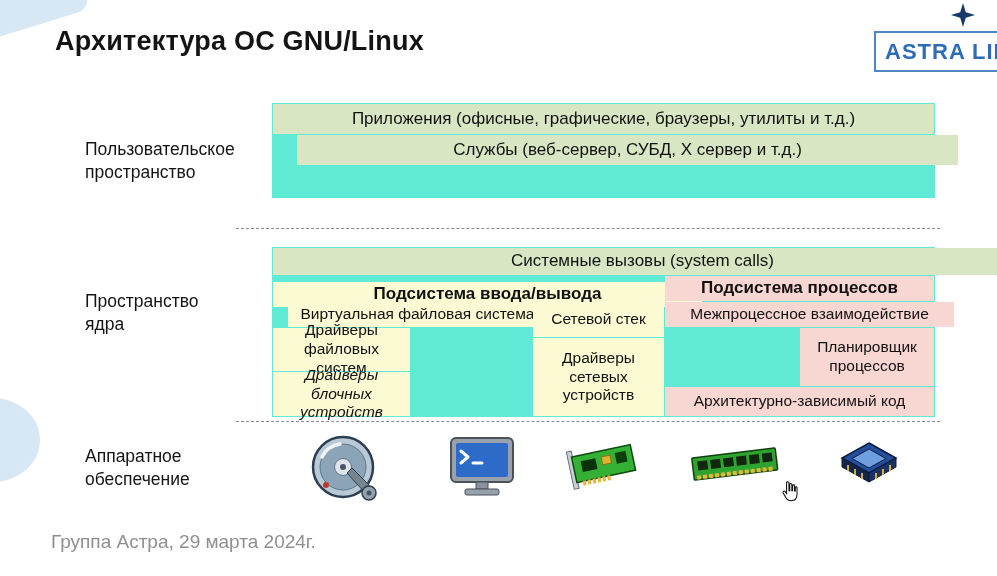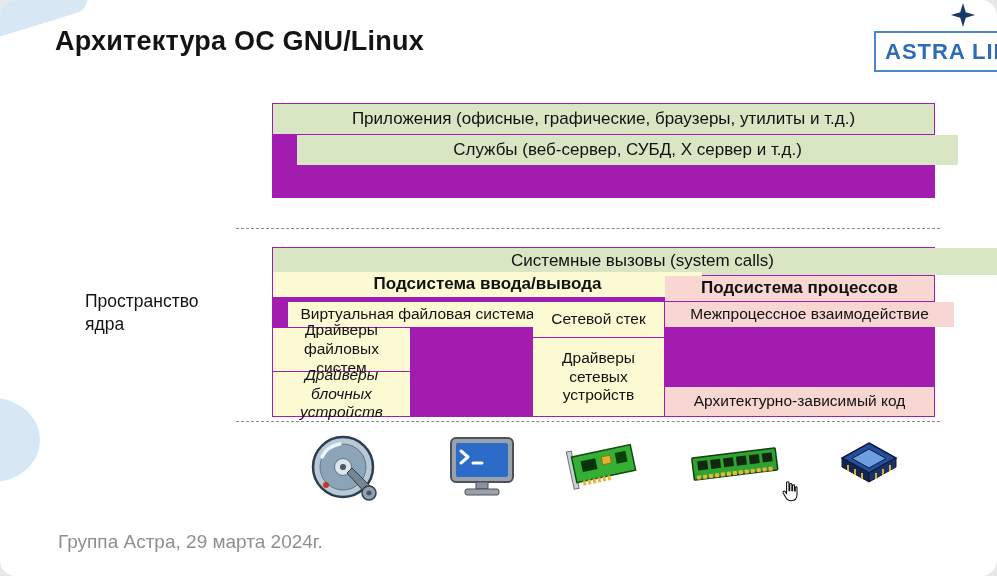--- a/index.html
+++ b/index.html
@@ -1,37 +1,37 @@
 <!DOCTYPE html>
 <html><head>
 <meta charset="utf-8">
 <style>
   * { margin:0; padding:0; box-sizing:border-box; }
   html,body { background:#e8e8e8; }
   .slide {
     position:relative; width:997px; height:576px; background:#ffffff;
-    overflow:hidden; font-family:"Liberation Sans", sans-serif; color:#111;border-radius:16px;
+    overflow:hidden; font-family:"Liberation Sans", sans-serif; color:#111;
   }
   .deco { position:absolute; background:#d7e8f4; }
   .deco-tl { left:-52px; top:-36px; width:136px; height:66px; transform:rotate(-17deg); border-radius:14px; }
   .deco-bl { left:-54px; top:398px; width:94px; height:84px; border-radius:50%; }
 
   .title { position:absolute; left:55px; top:26px; font-size:27px; font-weight:bold; color:#141414; letter-spacing:.2px; }
-  .footer { position:absolute; left:58px; top:531px; font-size:19px; color:#8f8f8f; }
+  .footer { position:absolute; left:51px; top:531px; font-size:19px; color:#8f8f8f; }
 
   .logo { position:absolute; left:874px; top:31px; width:150px; height:41px; border:2px solid #4e86c8;
           background:#fff; display:flex; align-items:center; padding-left:9px; }
   .logo-text { font-size:22px; font-weight:bold; color:#2e6db6; letter-spacing:1px; white-space:nowrap; }
   .logo-star { position:absolute; left:950px; top:2px; width:26px; height:26px; }
 
   .side-label { position:absolute; font-size:17.5px; line-height:1.32; color:#141414; }
 
   .dashed { position:absolute; left:236px; width:704px; height:0; border-top:1.5px dashed #8a8a8a; }
 
-  .grid { position:absolute; background:#a21caf;padding-left:42px; }
+  .grid { position:absolute; background:#5eead4;padding-left:42px; }
   .cell { position:absolute; display:flex; align-items:center; justify-content:center;
           text-align:center; font-size:15.5px; line-height:1.22; padding:1px 4px; }
   .green  { background:#d9e6c3; font-size:17px; }
   .yellow { background:#fcfad2; }
   .pink   { background:#f8d7d3; }
   .hdr    { font-weight:bold; font-size:17px; }
 
   .icon { position:absolute; }
 </style>
 </head>
@@ -44,44 +44,47 @@
 
   <div class="title">Архитектура ОС GNU/Linux</div>
 
   <div class="logo">
     <span class="logo-text">ASTRA LIN</span>
   </div>
   <svg class="logo-star" viewBox="0 0 28 28">
     <path d="M14 1 L17 11 L27 14 L17 17 L14 27 L11 17 L1 14 L11 11 Z" fill="#173a6a"></path>
   </svg>
 
+  <div class="side-label" style="left:85px; top:138px; width:185px;">Пользовательское пространство</div>
   <div class="side-label" style="left:85px; top:290px; width:135px;">Пространство ядра</div>
+  <div class="side-label" style="left:85px; top:445px; width:125px;">Аппаратное обеспечение</div>
 
   <div class="grid" style="left:272px; top:103px; width:663px; height:95px;">
     <div class="cell green" style="left:1px; top:1px;  width:661px; height:30px;">Приложения (офисные, графические, браузеры, утилиты и т.д.)</div>
     <div class="cell green" style="left:1px; top:32px; width:661px; height:30px;margin-left:24px;">Службы (веб-сервер, СУБД, X сервер и т.д.)</div>
   </div>
 
   <div class="dashed" style="top:228px;"></div>
   <div class="dashed" style="top:421px;"></div>
 
   <div class="grid" style="left:272px; top:247px; width:663px; height:170px;">
     <div class="cell green" style="left:1px; top:1px; width:739px; height:27px;">Системные вызовы (system calls)</div>
 
-    <div class="cell yellow hdr" style="left:1px;   top:25px; width:429px; height:25px;">Подсистема ввода/вывода</div>
+    <div class="cell yellow hdr" style="left:1px;   top:35px; width:429px; height:25px;">Подсистема ввода/вывода</div>
     <div class="cell pink hdr" style="left:393px; top:29px; width:269px; height:25px;">Подсистема процессов</div>
 
     <div class="cell yellow" style="left:16px;   top:55px; width:259px; height:25px;">Виртуальная файловая система</div>
     <div class="cell yellow" style="left:261px; top:55px; width:131px; height:35px;">Сетевой стек</div>
     <div class="cell pink" style="left:393px; top:55px; width:289px; height:25px;">Межпроцессное взаимодействие</div>
 
     <div class="cell yellow" style="left:1px;   top:81px;  width:137px; height:43px;">Драйверы файловых систем</div>
     <div class="cell yellow" style="left:1px;   top:125px; width:137px; height:44px;font-style:italic;">Драйверы блочных устройств</div>
     <div class="cell yellow" style="left:261px; top:91px;  width:131px; height:78px;">Драйверы сетевых устройств</div>
 
+    <div class="cell pink" style="left:528px; top:81px;  width:134px; height:58px;">Планировщик процессов</div>
     <div class="cell pink" style="left:393px; top:140px; width:269px; height:29px;">Архитектурно-зависимый код</div>
   </div>
 
   <svg class="icon" style="left:309px; top:431px;" width="74" height="74" viewBox="0 0 74 74">
     <circle cx="34" cy="36" r="30" fill="#b9c9d6" stroke="#2c3e50" stroke-width="2.5"></circle>
     <circle cx="34" cy="36" r="23" fill="#8ba4b8" stroke="#5c758a" stroke-width="1"></circle>
     <path d="M13 26 A24 24 0 0 1 31 13" stroke="#eef4f8" stroke-width="3.5" fill="none" stroke-linecap="round"></path>
     <circle cx="34" cy="36" r="8.5" fill="#dde4ea" stroke="#5c758a"></circle>
     <circle cx="34" cy="36" r="3" fill="#44566b"></circle>
     <polygon points="58,64 38,42 43,37 64,58" fill="#76858f" stroke="#2c3e50"></polygon>

